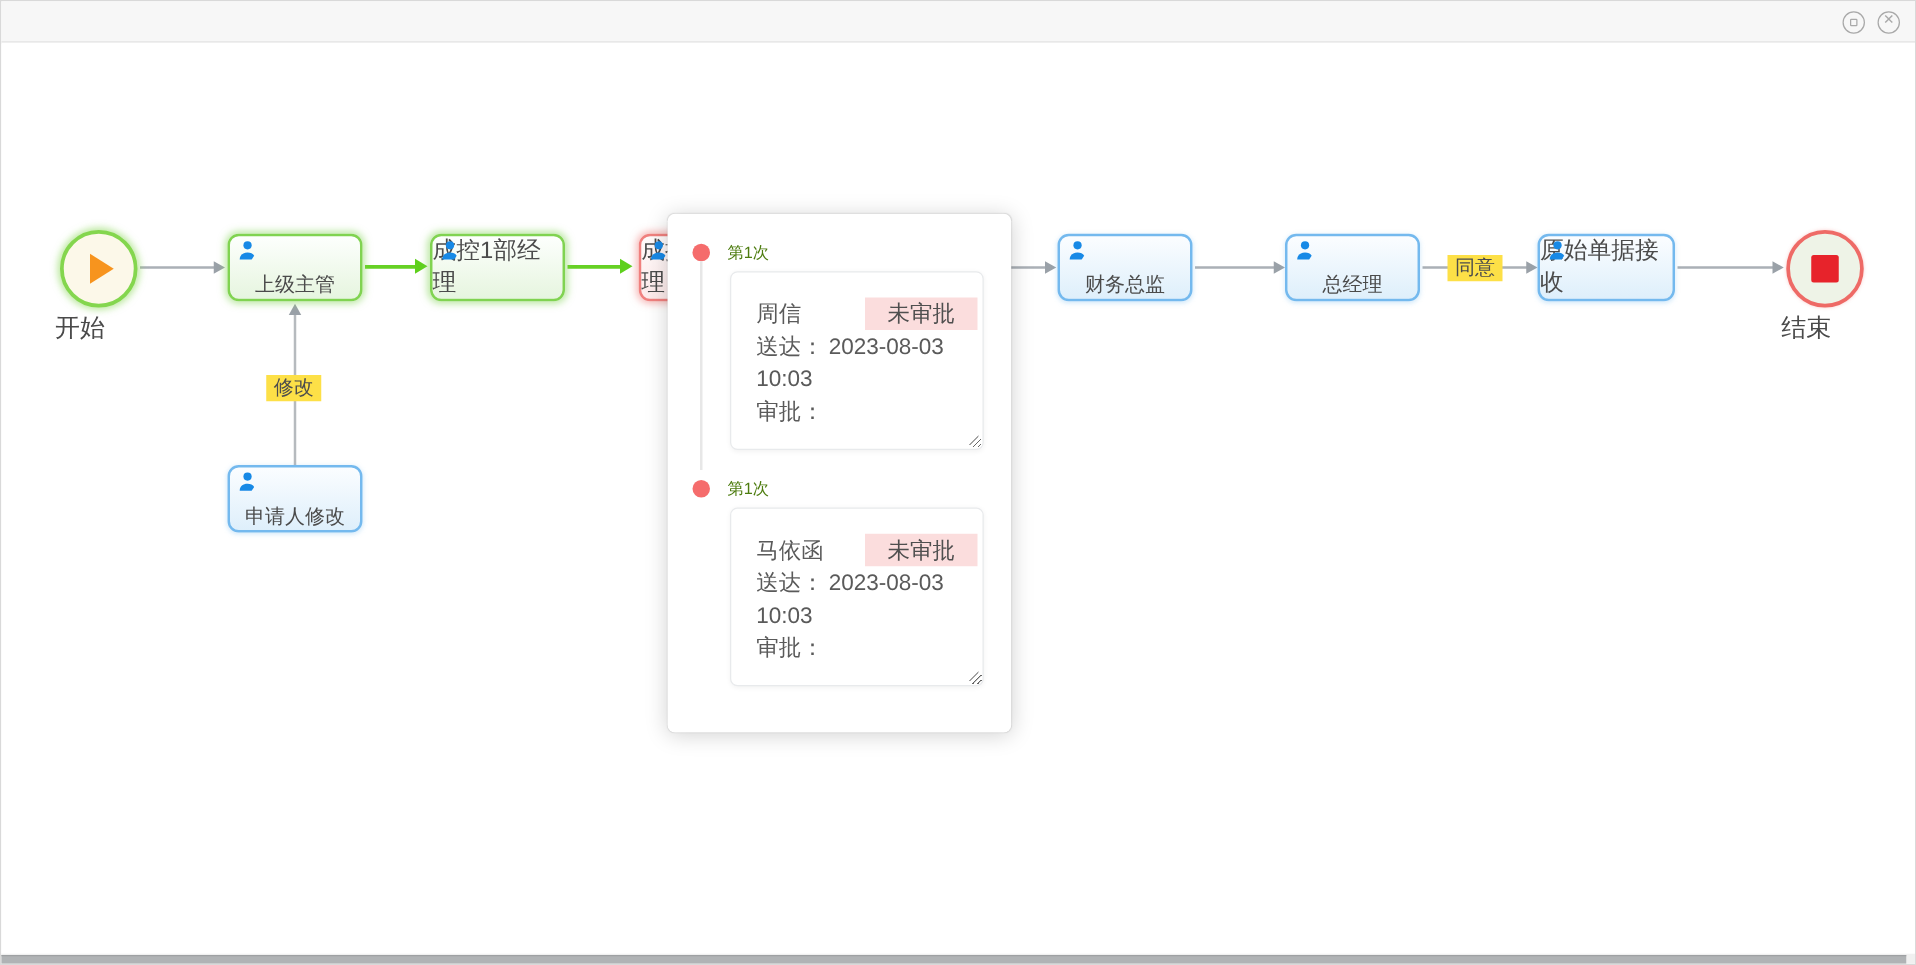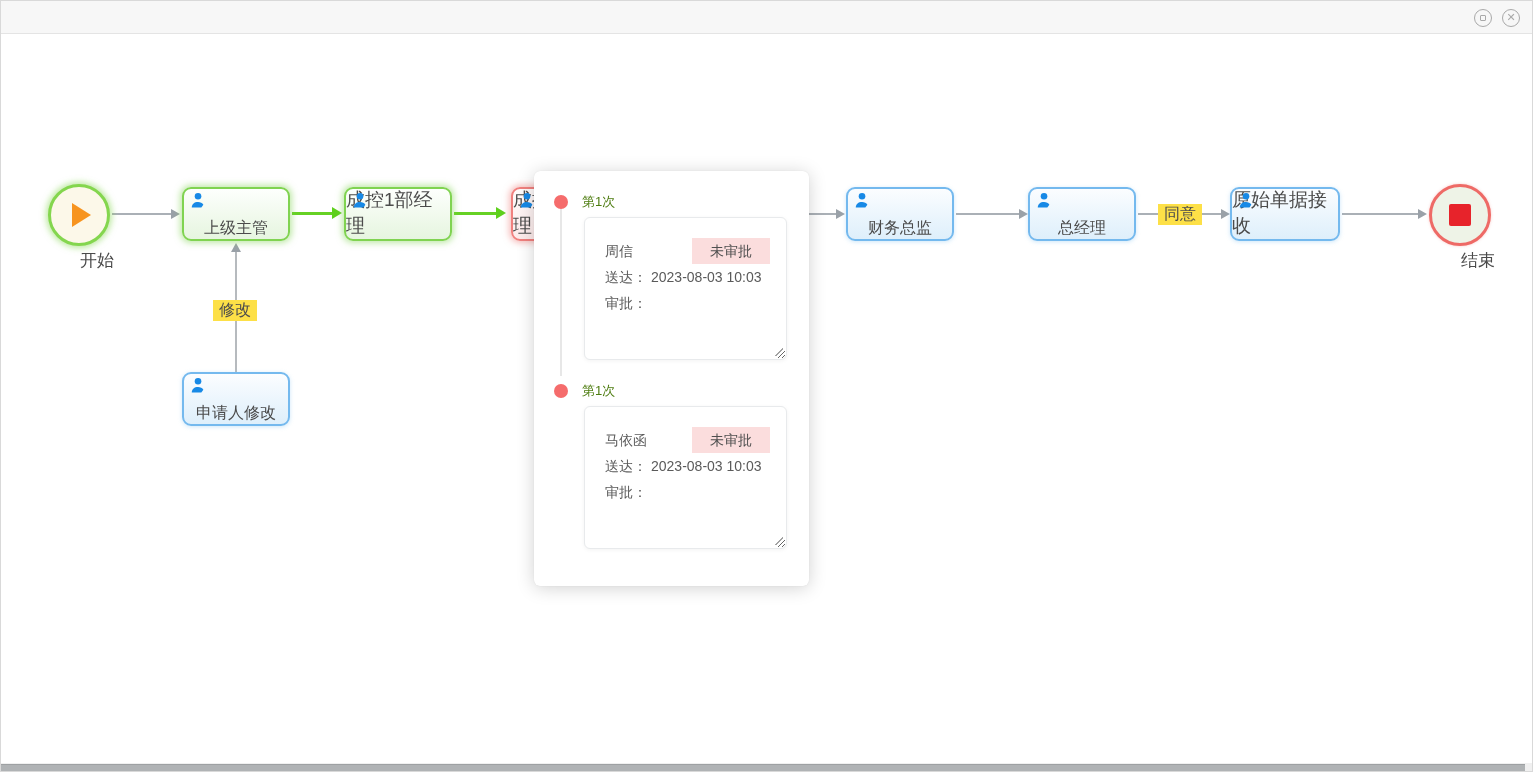--- a/index.html
+++ b/index.html
@@ -61,21 +61,21 @@
     border:3px solid #ee6a66; background:#eef3e7;
     box-shadow:0 0 3px 0 rgba(238,106,102,.35);
   }
   .play-icon {
     width:0; height:0; margin-left:5px;
     border-top:12px solid transparent; border-bottom:12px solid transparent;
     border-left:19px solid #f7941e;
   }
   .stop-icon { width:22px; height:22px; background:#e7232b; border-radius:2px; }
   .terminal-label {
-    position:absolute; font-size:17px; color:#4a4a4a; text-align:right; width:70px;
+    position:absolute; font-size:20px; color:#4a4a4a; text-align:left; width:70px;
   }
 
   
   .node {
     position:absolute; width:108px; height:54px; border-radius:9px;
     display:flex; align-items:flex-end; justify-content:center;
     font-size:16px; color:#4b4b4b; cursor:pointer;
   }
   .node .person { position:absolute; left:5px; top:3px; width:17px; height:17px; }
   .node.green {
@@ -100,21 +100,21 @@
     z-index:20;
   }
   .timeline-line { position:absolute; left:26px; top:38px; width:2px; height:167px; background:#e7e7e7; }
   .entry-header { display:flex; align-items:center; margin-left:20px; padding-top:0; }
   .entry-header .dot { width:14px; height:14px; border-radius:50%; background:#f56c6c; }
   .entry-header .round { margin-left:14px; font-size:13px; color:#4d7c0f; }
   .approval-card {
     position:relative; margin-left:50px; margin-top:6px; width:203px; height:143px;
     border:1px solid #e8eaec; border-radius:6px; background:#fff;
     box-shadow:0 1px 4px rgba(0,0,0,.05);
-    padding:20px 0 0 20px; font-size:14px; color:#5a5a5a; line-height:26px;
+    padding:20px 0 0 20px; font-size:18px; color:#5a5a5a; line-height:26px;
     overflow:hidden; resize:both;
   }
   .approval-card .row1 { position:relative; }
   .approval-card .status {
     position:absolute; left:87px; top:0; background:#fbdddd; color:#4f4f4f; padding:0 18px;
   }
   .approval-card .lbl { margin-right:4px; }
   .grip {
     position:absolute; right:3px; bottom:3px; width:11px; height:11px;
     background:repeating-linear-gradient(135deg, transparent 0 3px, #a3a3a3 3px 4.5px, transparent 4.5px 6.5px);

